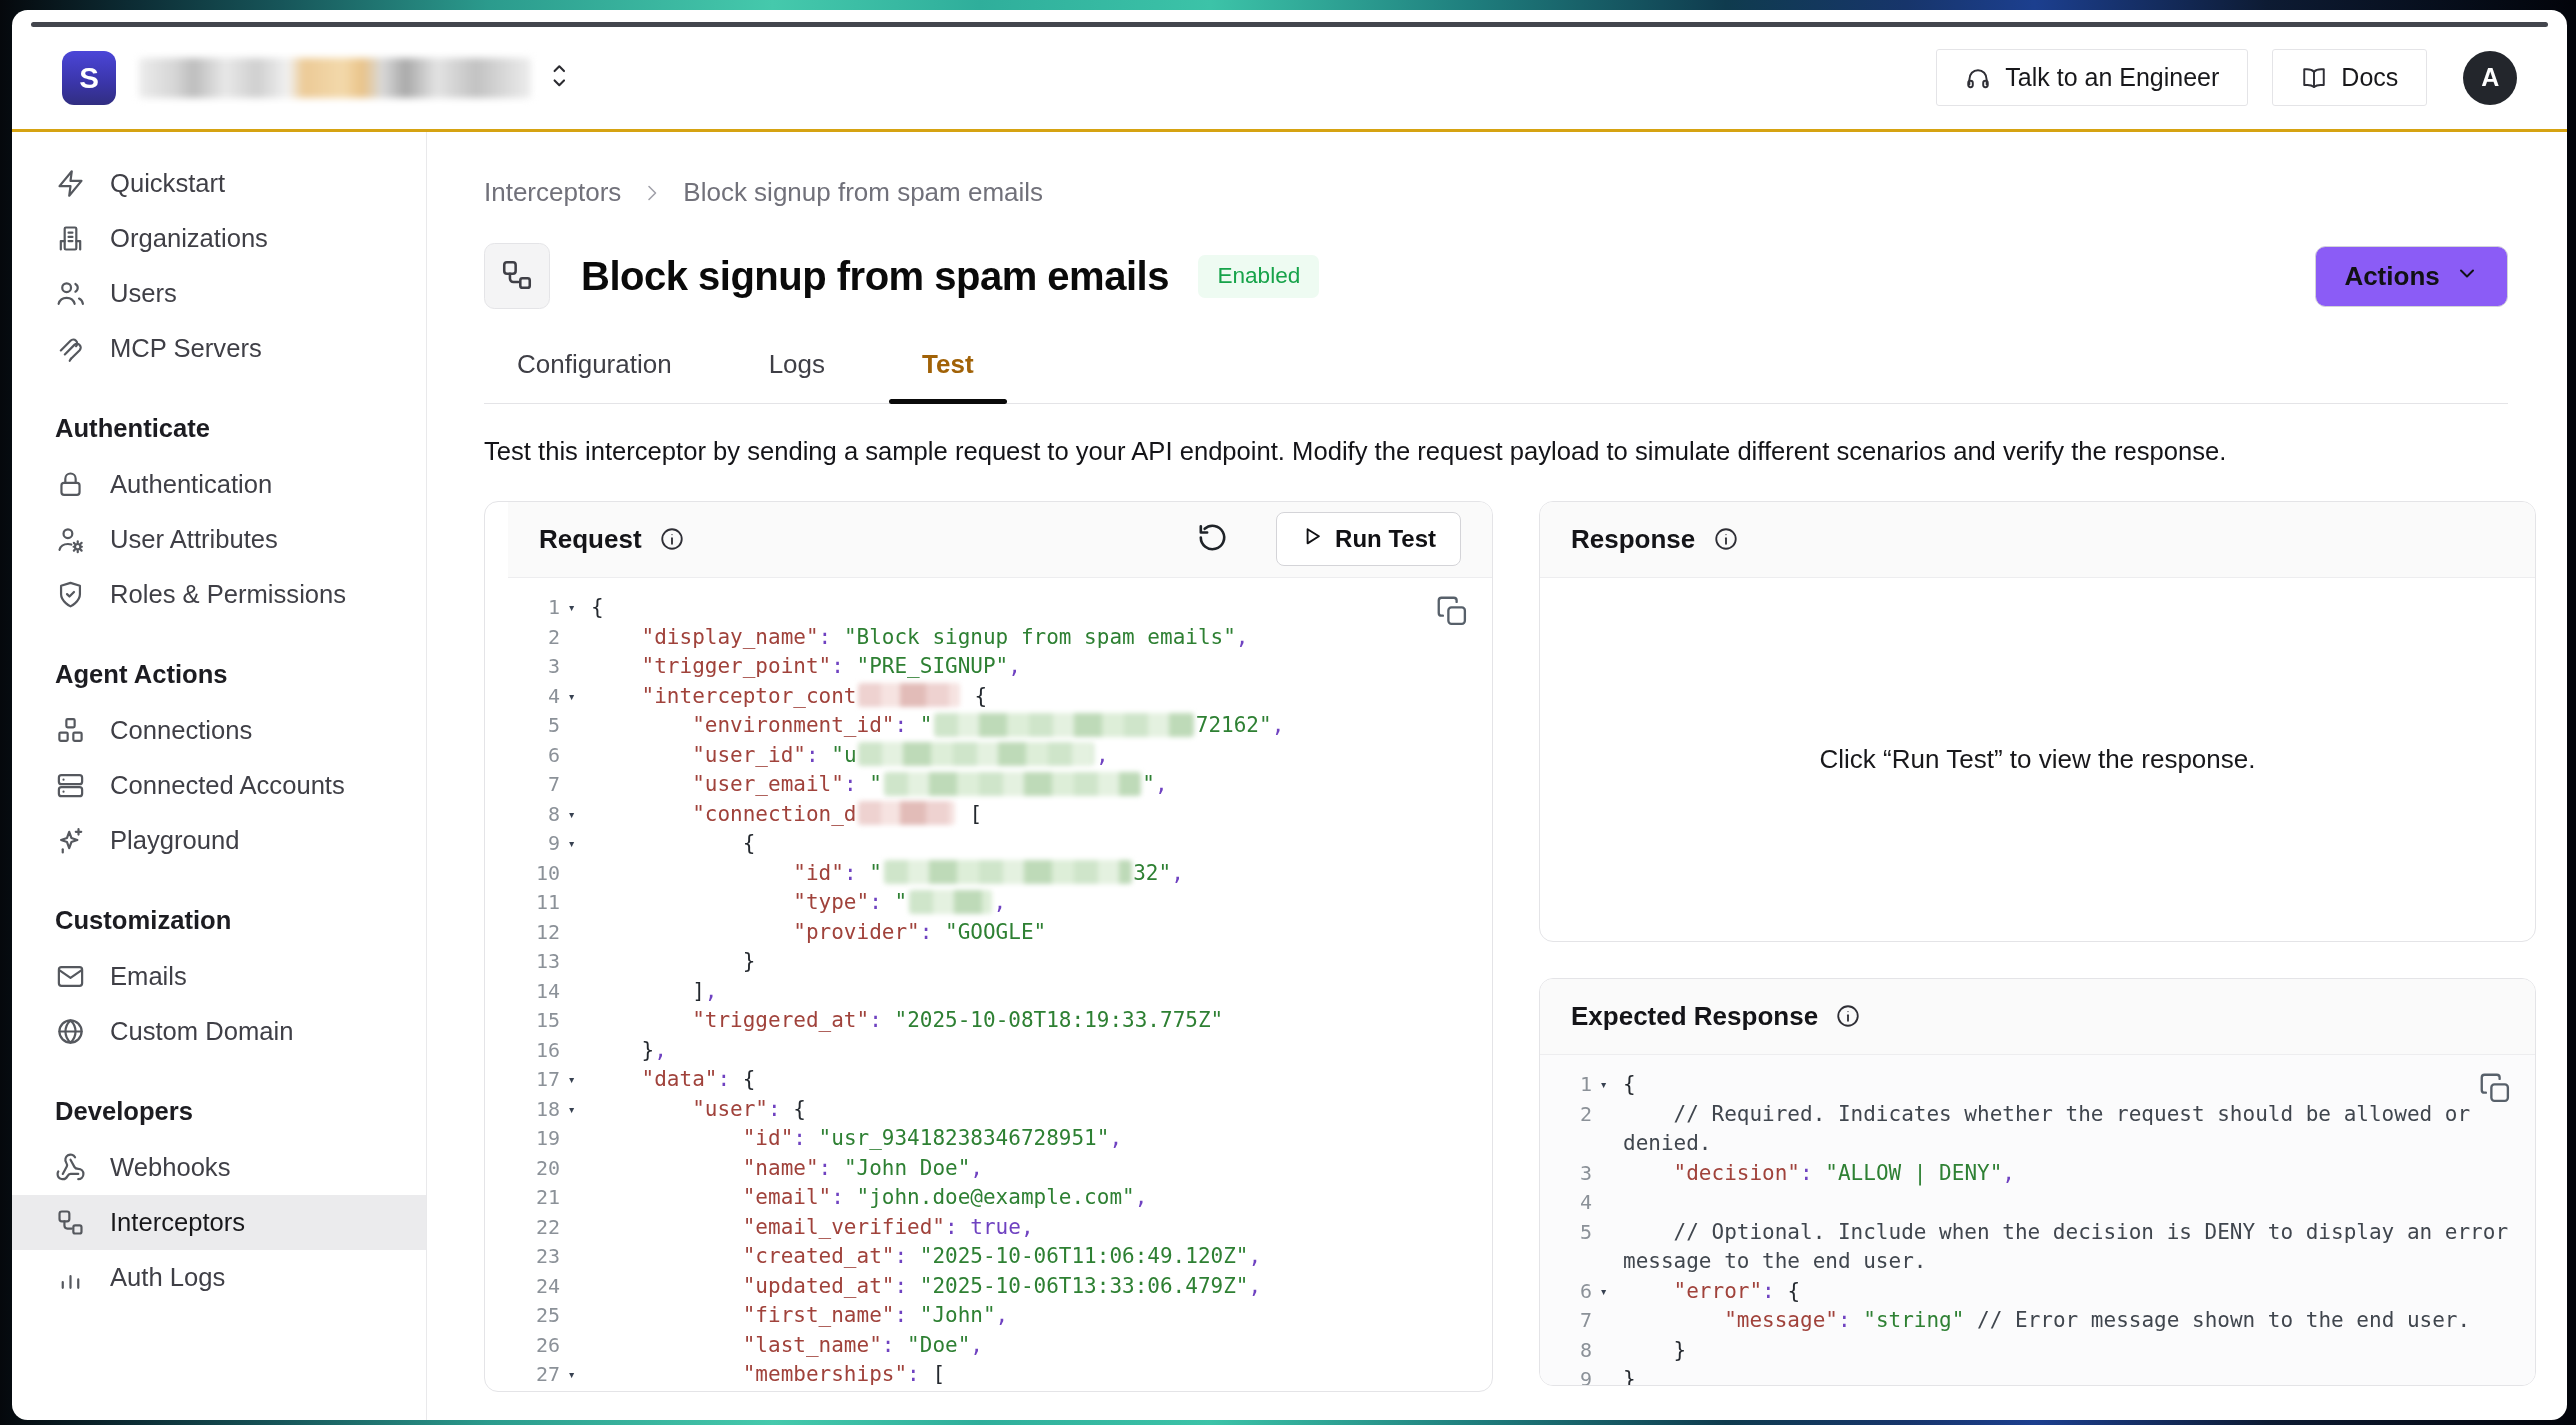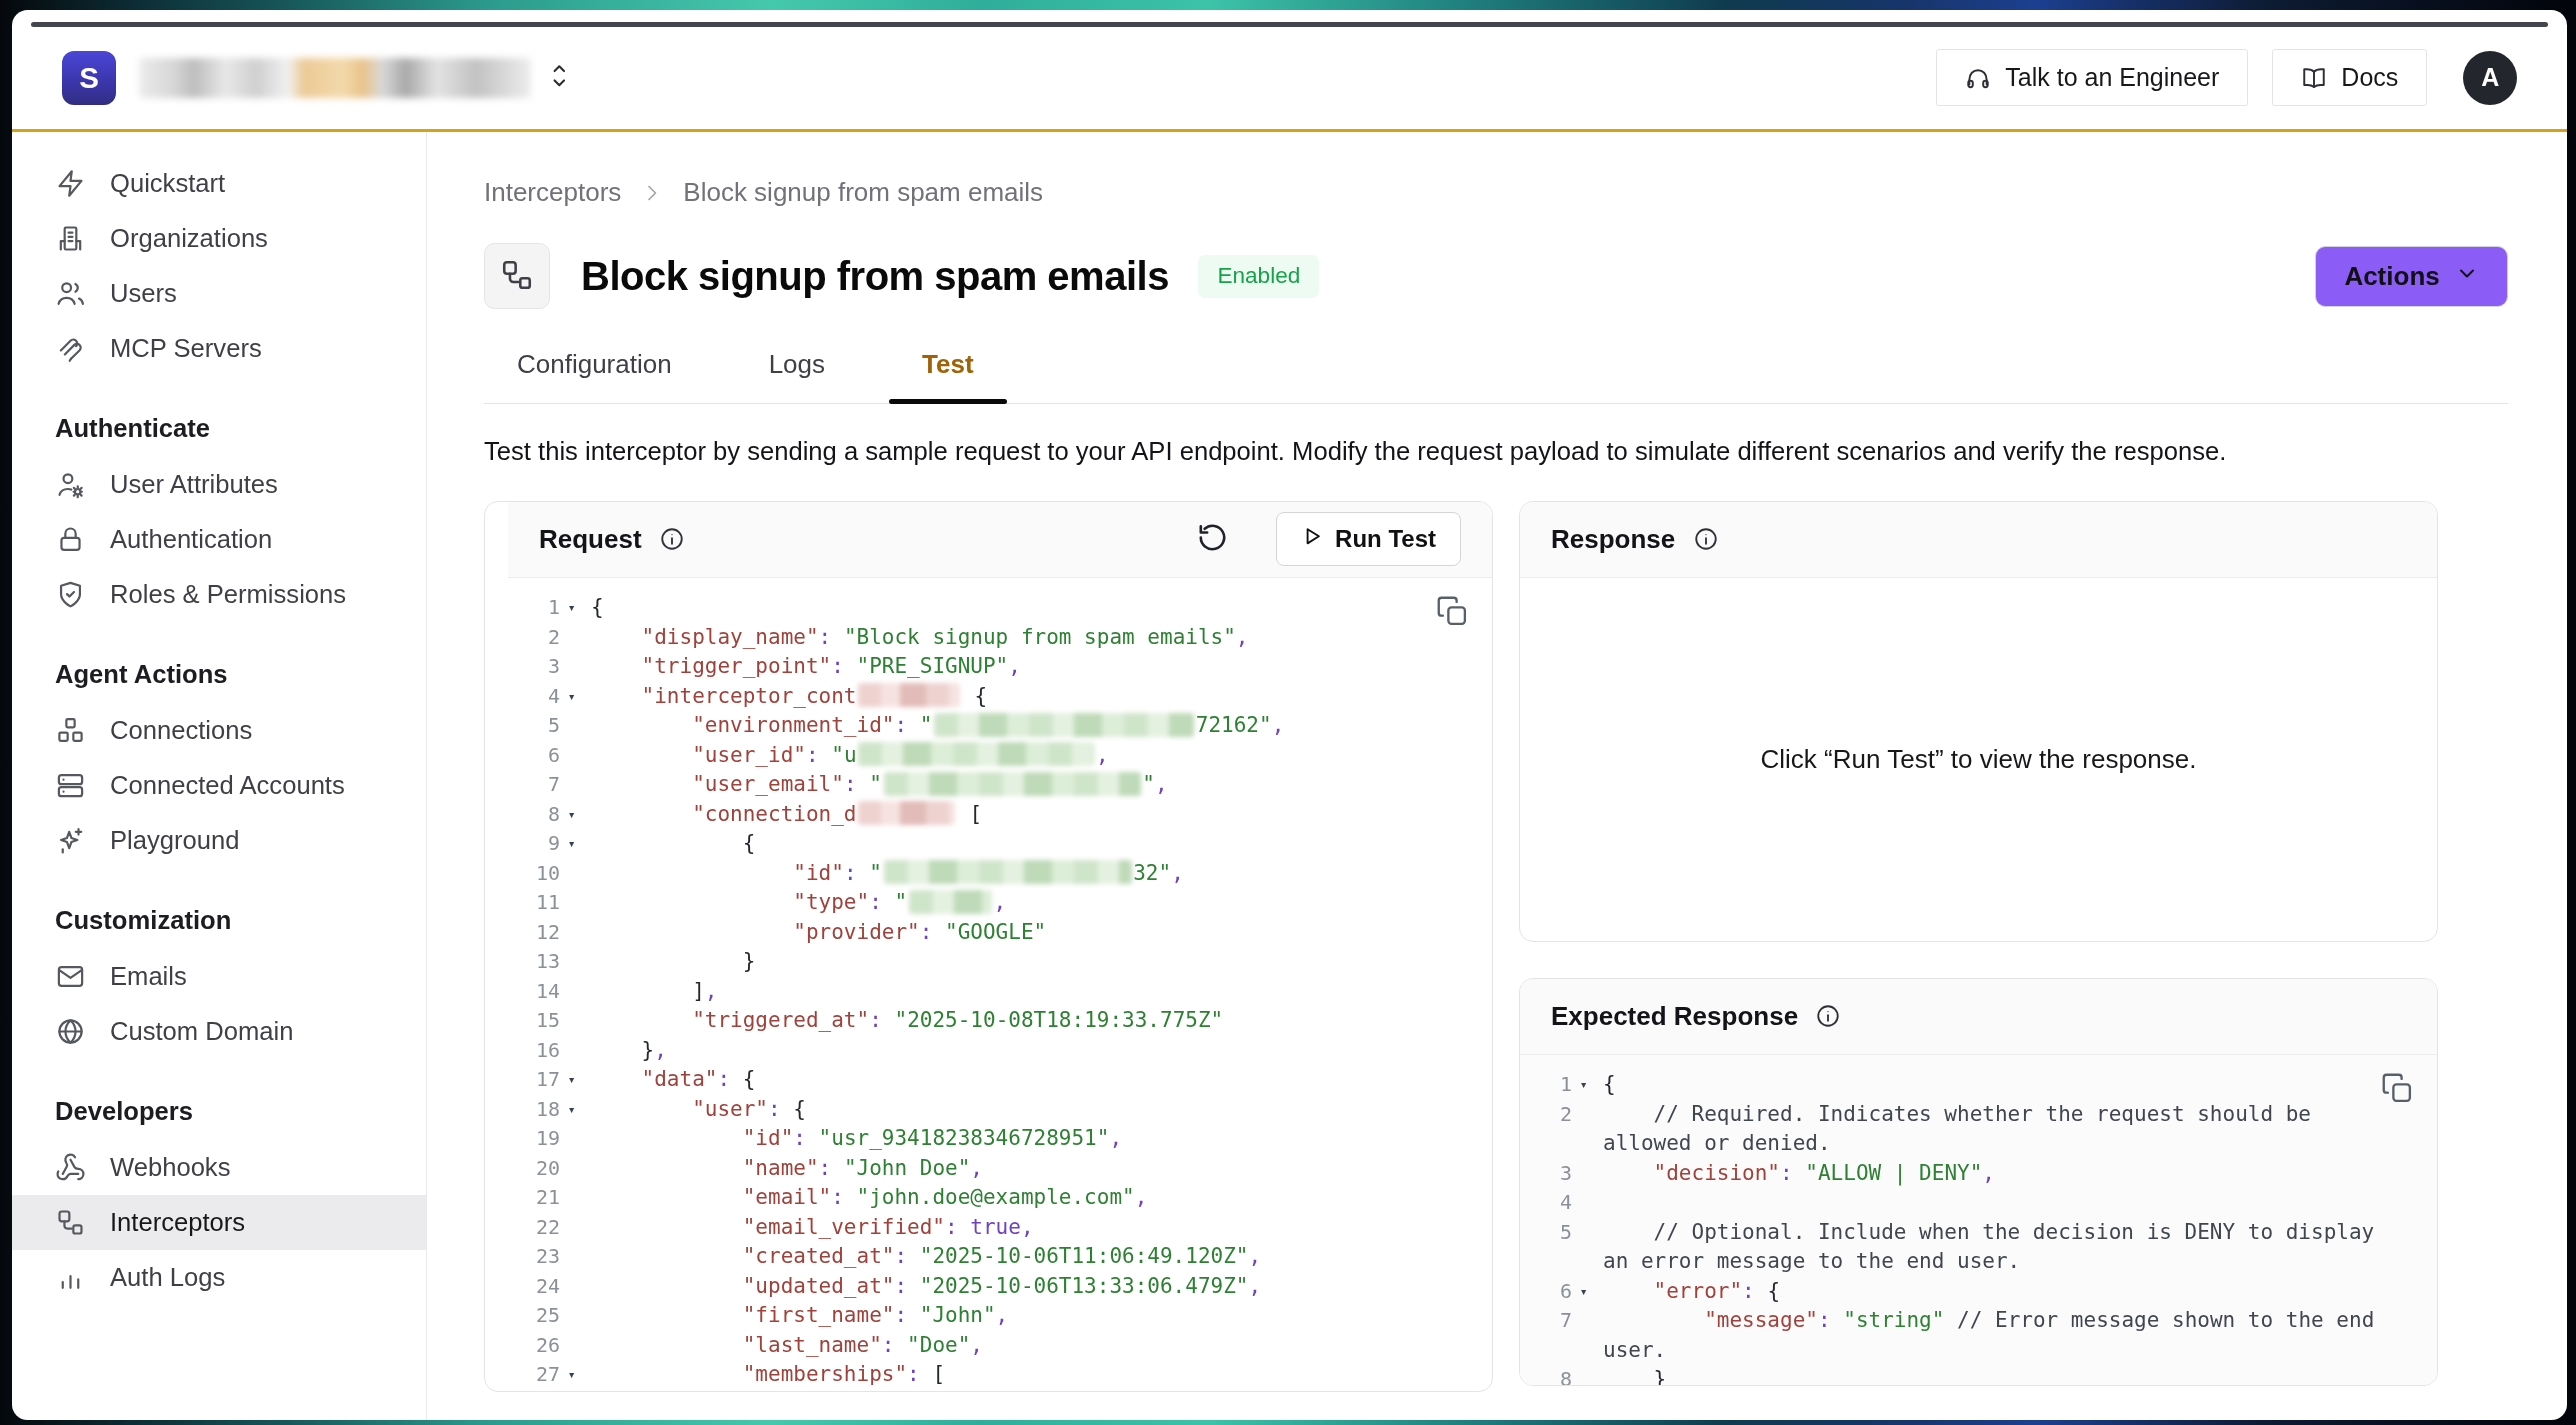--- a/index.html
+++ b/index.html
@@ -58,21 +58,21 @@
   .tab{ position:relative; padding-bottom:22.6px; margin-right:97px; font-size:26px; color:#3f3f46; font-weight:500; cursor:pointer; }
   .tab.active{ color:#a16207; font-weight:700; }
   .tab.active::after{ content:""; position:absolute; left:-33px; right:-33px; bottom:-1.7px; height:5.2px; background:#0a0a0a; border-radius:2.6px; }
 
   .page-desc{ margin-top:33px; font-size:25.6px; color:#141418; }
 
   
   .panels{ margin-top:35px; display:flex; gap:26px; align-items:flex-start; }
   .panel{ background:#fff; border:1.7px solid #e4e4e7; border-radius:14px; overflow:hidden; display:flex; flex-direction:column; }
   .panel-req{ width:1009px; height:891px; flex:none;padding-left:23px; }
-  .right-col{ width:919px; flex:none; display:flex; flex-direction:column; gap:36px; }
+  .right-col{ width:997px; flex:none; display:flex; flex-direction:column; gap:36px;margin-left:20px; }
   .panel-res{ height:441px; }
   .panel-exp{ height:408px; }
   .panel-head{ height:76px; flex:none; background:#fafafa; border-bottom:1.7px solid #ededef;
     display:flex; align-items:center; padding:0 31px; gap:17.3px; }
   .panel-title{ font-size:26px; font-weight:600; color:#141418; }
   .info-ic{ color:#2f2f36; display:flex; }
   .icon-btn{ background:none; border:none; color:#1f2328; display:flex; cursor:pointer; margin-left:auto; }
   .run-btn{ margin-left:29.5px; height:54px; display:flex; align-items:center; gap:12px; padding:0 24px;
     background:#fff; border:1.7px solid #d4d4d8; border-radius:8px; font-size:24px; font-weight:600; color:#111114; cursor:pointer; }
 
@@ -175,36 +175,36 @@
               <path d="M7.6 16.6 15 9.2a2.9 2.9 0 0 1 4.1 4.1l-6.7 6.7"></path>
               <path d="M12.4 19.9l-1 1.6"></path>
             </svg>
           </span>
           <span>MCP Servers</span>
         </div>
         <div class="nav-head">Authenticate</div>
         <div class="nav-item">
           <span class="nav-ic">
             <svg fill="none" stroke="currentColor" stroke-width="1.7" stroke-linecap="round" stroke-linejoin="round" viewBox="0 0 24 24">
+              <rect x="5" y="10.7" width="14" height="9.3" rx="2"></rect>
+              <path d="M8 10.7V7.5a4 4 0 0 1 8 0v3.2"></path>
+            </svg>
+          </span>
+          <span>Authentication</span>
+        </div>
+        <div class="nav-item">
+          <span class="nav-ic">
+            <svg fill="none" stroke="currentColor" stroke-width="1.7" stroke-linecap="round" stroke-linejoin="round" viewBox="0 0 24 24">
               <circle cx="10" cy="7.5" r="3.4"></circle>
               <path d="M3.5 20c.8-3 3.3-4.5 6.5-4.5.9 0 1.8.1 2.6.4"></path>
               <circle cx="17.6" cy="17.6" r="2.1"></circle>
               <path d="M17.6 14.4v-1M17.6 21.8v-1M20.8 17.6h-1M14.4 17.6h1M19.9 15.3l.7-.7M14.6 20.6l.7-.7M19.9 19.9l.7.7M14.6 14.6l.7.7"></path>
             </svg>
           </span>
           <span>User Attributes</span>
-        </div>
-        <div class="nav-item">
-          <span class="nav-ic">
-            <svg fill="none" stroke="currentColor" stroke-width="1.7" stroke-linecap="round" stroke-linejoin="round" viewBox="0 0 24 24">
-              <rect x="5" y="10.7" width="14" height="9.3" rx="2"></rect>
-              <path d="M8 10.7V7.5a4 4 0 0 1 8 0v3.2"></path>
-            </svg>
-          </span>
-          <span>Authentication</span>
         </div>
         <div class="nav-item">
           <span class="nav-ic">
             <svg fill="none" stroke="currentColor" stroke-width="1.7" stroke-linecap="round" stroke-linejoin="round" viewBox="0 0 24 24">
               <path d="M12 21.2s-7.3-3.6-7.3-9.3V5.2L12 3l7.3 2.2v6.7c0 5.7-7.3 9.3-7.3 9.3z"></path>
               <path d="m9.3 11.7 1.9 1.9 3.5-3.6"></path>
             </svg>
           </span>
           <span>Roles &amp; Permissions</span>
         </div>

